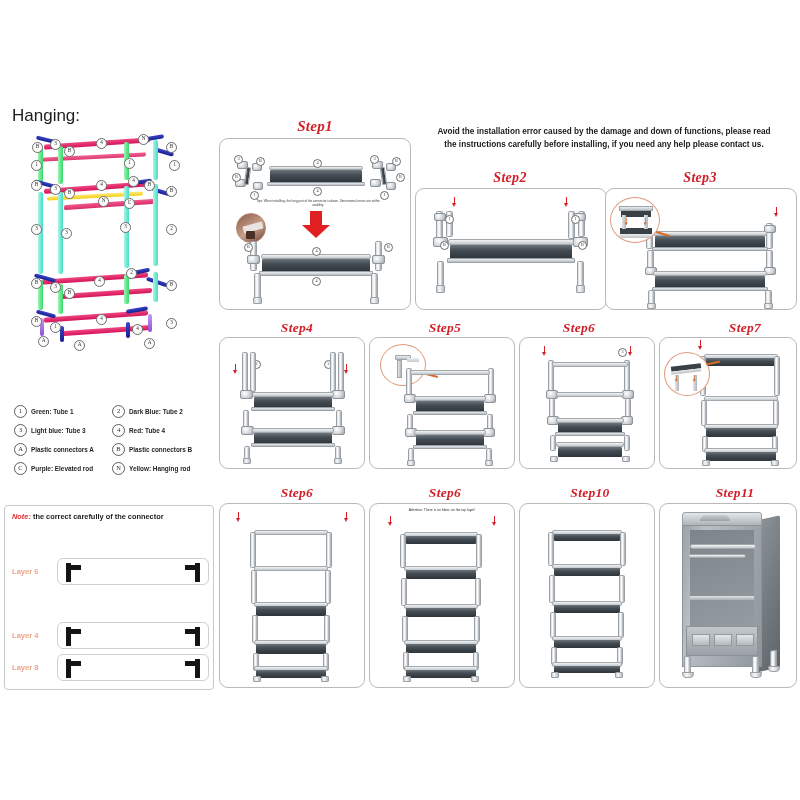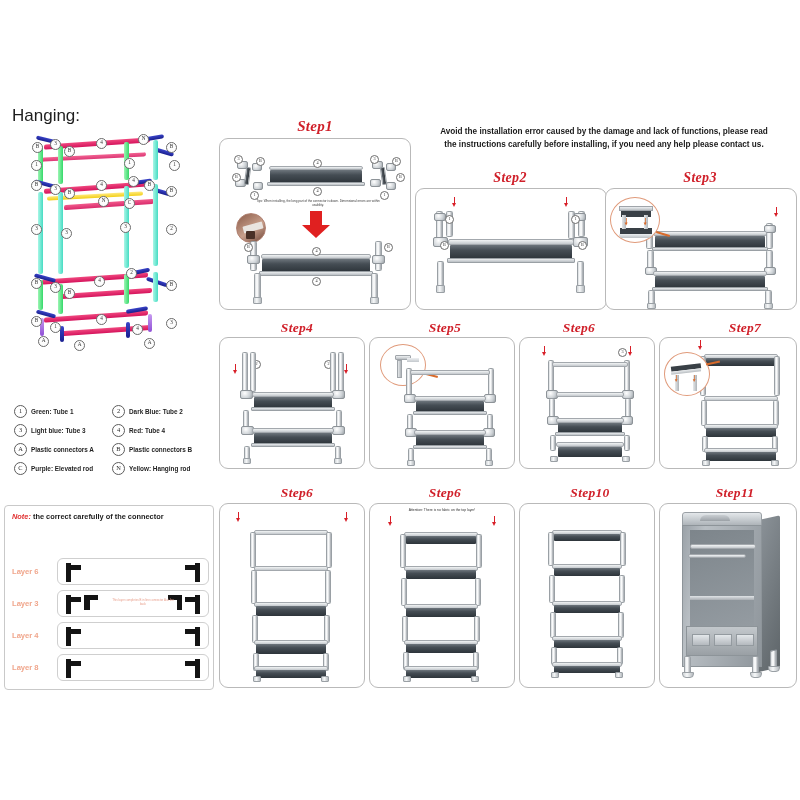--- a/index.html
+++ b/index.html
@@ -213,42 +213,20 @@
           <i style="left:0;top:0;width:5px;height:19px;"></i>
             <i style="left:5px;top:2px;width:10px;height:4.5px;"></i>
         </div>
         <div class="conn" style="right:8px;top:4px;width:16px;height:19px;">
           <i style="right:0;top:0;width:5px;height:19px;"></i>
             <i style="right:5px;top:2px;width:10px;height:4.5px;"></i>
         </div>
       </div>
     </div>
 
-    <div class="layerrow" style="top:84px;">
-      <div class="layerlbl">Layer 3</div>
-      <div class="layerbox">
-        <div class="conn" style="left:8px;top:4px;width:16px;height:19px;">
-          <i style="left:0;top:0;width:5px;height:19px;"></i>
-            <i style="left:5px;top:2px;width:10px;height:4.5px;"></i>
-        </div>
-        <div class="conn" style="left:26px;top:4px;width:16px;height:15px;">
-          <i style="left:0;top:0;width:5.5px;height:15px;"></i>
-            <i style="left:0;top:0;width:14px;height:5px;"></i>
-        </div>
-        <div class="conn" style="right:26px;top:4px;width:16px;height:15px;">
-          <i style="right:0;top:0;width:5.5px;height:15px;"></i>
-            <i style="right:0;top:0;width:14px;height:5px;"></i>
-        </div>
-        <div class="conn" style="right:8px;top:4px;width:16px;height:19px;">
-          <i style="right:0;top:0;width:5px;height:19px;"></i>
-            <i style="right:5px;top:2px;width:10px;height:4.5px;"></i>
-        </div>
-        <div class="l3note">This layer completes B in line connector A at the back</div>
-      </div>
-    </div>
 
     <div class="layerrow" style="top:116px;">
       <div class="layerlbl">Layer 4</div>
       <div class="layerbox">
         <div class="conn" style="left:8px;top:4px;width:16px;height:19px;">
           <i style="left:0;top:0;width:5px;height:19px;"></i>
             <i style="left:5px;top:2px;width:10px;height:4.5px;"></i>
         </div>
         <div class="conn" style="right:8px;top:4px;width:16px;height:19px;">
           <i style="right:0;top:0;width:5px;height:19px;"></i>
@@ -266,21 +244,21 @@
         </div>
         <div class="conn" style="right:8px;top:4px;width:16px;height:19px;">
           <i style="right:0;top:0;width:5px;height:19px;"></i>
             <i style="right:5px;top:2px;width:10px;height:4.5px;"></i>
         </div>
       </div>
     </div>
   </div>
 
   <div class="warn" style="left:412px;top:126px;width:384px;">
-    <span>Avoid the installation error caused by the damage and lack of functions, please read</span><br>
+    <span>Avoid the installation error caused by the damage and down of functions, please read</span><br>
     <span>the instructions carefully before installing, if you need any help please contact us.</span>
   </div>
 
   <div class="steplabel" style="left:265px;top:118px;width:100px;font-size:15px;">Step1</div>
   <div class="panel" style="left:219px;top:138px;width:192px;height:172px;">
     <div class="ill">
 
       <div class="shelf-dark" style="left:50px;top:31px;width:92px;height:13px;"></div>
       <div class="shelf-edge" style="left:47px;top:43px;width:98px;height:4px;"></div>
       <div class="rail" style="left:49px;top:27px;width:94px;height:4px;"></div>

